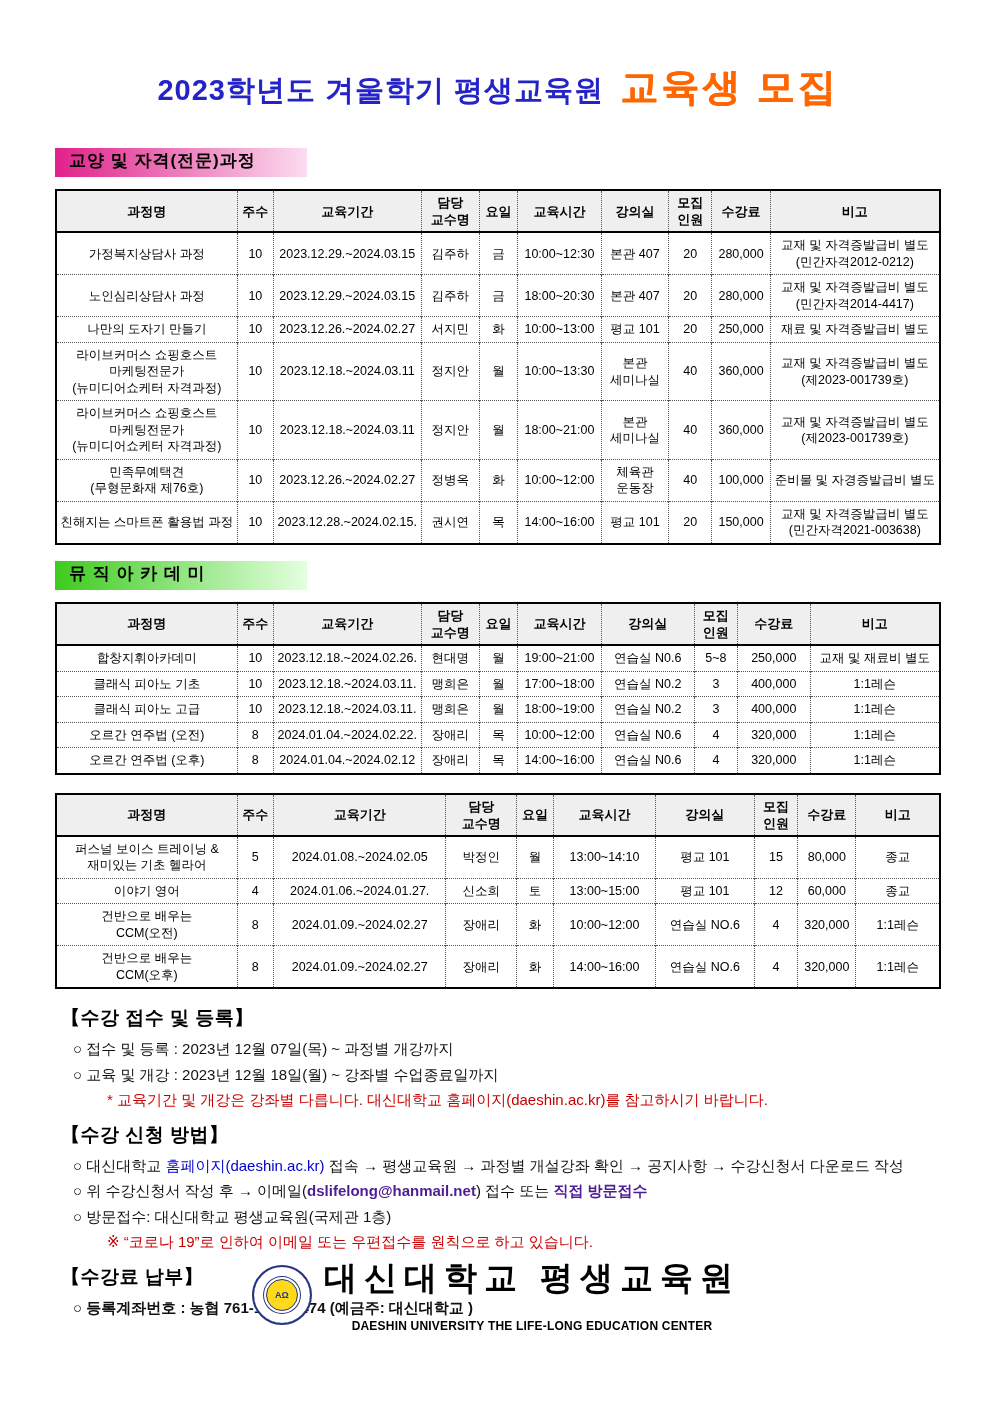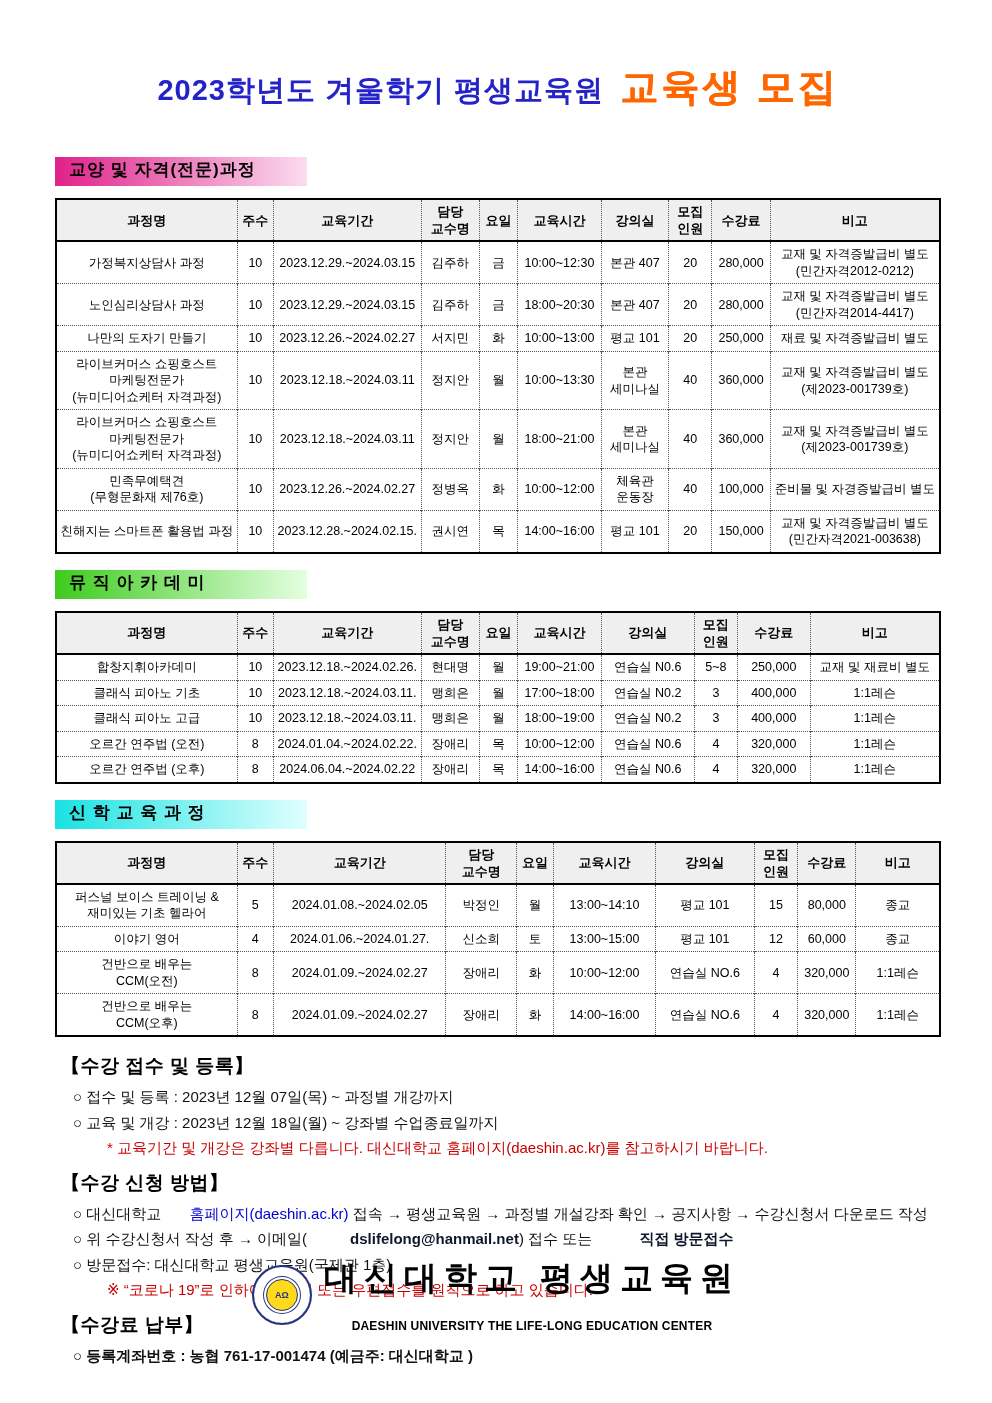--- a/index.html
+++ b/index.html
@@ -2,21 +2,21 @@
 <html><head>
 <meta charset="utf-8">
 <style>
   html,body{margin:0;padding:0;background:#888;}
   .page{
     width:992px;height:1403px;background:#ffffff;margin:0 auto;position:relative;
     font-family:"Liberation Sans","DejaVu Sans",sans-serif;color:#000;overflow:hidden;
     box-sizing:border-box;padding:62px 51px 0 55px;
   }
   
-  .title{text-align:center;white-space:nowrap;margin-bottom:28px;}
+  .title{text-align:center;white-space:nowrap;margin-bottom:19px;}
   .title-blue{color:#2323c8;font-size:29px;font-weight:bold;letter-spacing:1px;margin-right:16px;}
   .title-orange{color:#ff6600;font-size:38px;font-weight:900;letter-spacing:3px;text-shadow:0.6px 0 #ff6600;}
   
   .section-bar{
     display:inline-block;min-width:226px;padding:1px 12px 5px 14px;margin:16px 0 12px 0;
     font-size:17px;font-weight:bold;color:#000;letter-spacing:1px;white-space:nowrap;
   }
   
   table.grid{
     width:886px;border-collapse:collapse;table-layout:fixed;
@@ -43,22 +43,22 @@
   .t2 col:nth-child(1){width:20.5%}.t2 col:nth-child(2){width:4.1%}.t2 col:nth-child(3){width:19.5%}
   .t2 col:nth-child(4){width:8.0%}.t2 col:nth-child(5){width:4.2%}.t2 col:nth-child(6){width:11.5%}
   .t2 col:nth-child(7){width:11.2%}.t2 col:nth-child(8){width:4.9%}.t2 col:nth-child(9){width:6.6%}
   .t2 col:nth-child(10){width:9.5%}
   
   .info-area{margin-top:16px;}
   .info-heading{font-size:19px;font-weight:bold;margin:9px 0 5px 6px;letter-spacing:0.5px;}
   .info-line{font-size:15px;line-height:1.7;margin-left:18px;color:#111;}
   .info-line.indent{margin-left:52px;}
   .seg-red{color:#c90000;}
-  .seg-blue{color:#0000cf;margin-left:24px;}
-  .seg-blue-bold{color:#0f172a;font-weight:bold;margin-left:43px;}
+  .seg-blue{color:#0000cf;}
+  .seg-blue-bold{color:#4c1d95;font-weight:bold;}
   .seg-bold{font-weight:bold;}
   
   .footer{position:absolute;left:0;right:0;top:1256px;display:flex;align-items:center;justify-content:center;gap:12px;}
   .seal{
     width:56px;height:56px;border-radius:50%;background:#fff;flex:0 0 auto;
     border:2px solid #26337f;box-shadow:inset 0 0 0 9px #fff,inset 0 0 0 10px #26337f;
     display:flex;align-items:center;justify-content:center;
   }
   .seal-inner{
     width:30px;height:30px;border-radius:50%;background:#ffd91c;border:1px solid #26337f;
@@ -287,35 +287,35 @@
             <td>목</td>
             <td>10:00~12:00</td>
             <td>연습실 N0.6</td>
             <td>4</td>
             <td>320,000</td>
             <td>1:1레슨</td>
           </tr>
           <tr>
             <td>오르간 연주법 (오후)</td>
             <td>8</td>
-            <td>2024.06.04.~2024.02.22</td>
+            <td>2024.01.04.~2024.02.12</td>
             <td>장애리</td>
             <td>목</td>
             <td>14:00~16:00</td>
             <td>연습실 N0.6</td>
             <td>4</td>
             <td>320,000</td>
             <td>1:1레슨</td>
           </tr>
         </tbody>
     </table>
   </section>
 
   <section>
-    <div class="section-bar" style="background: linear-gradient(to right, rgb(25, 226, 226), rgb(224, 255, 255));">신 학 교 육 과 정</div><br>
+    <br>
     <table class="grid t2">
       <colgroup>
           <col>
           <col>
           <col>
           <col>
           <col>
           <col>
           <col>
           <col>

